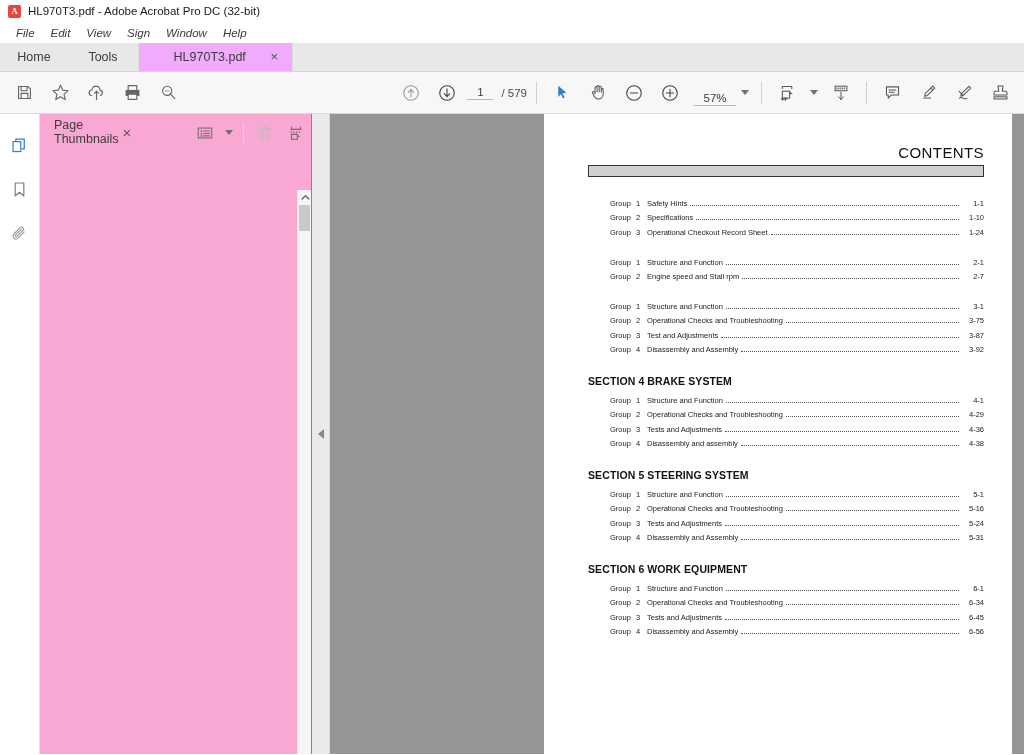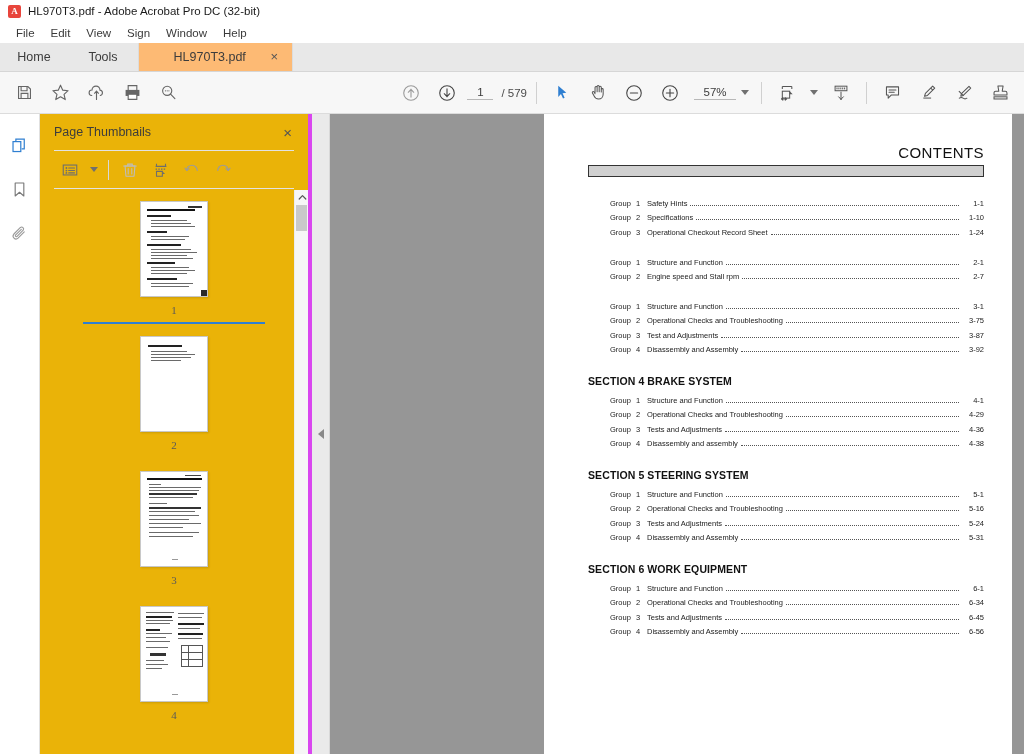--- a/index.html
+++ b/index.html
@@ -39,20 +39,21 @@
     background: #ffffff;
     display: flex;
     align-items: center;
     padding-left: 8px;
     font-size: 11.5px;
     color: #3a3a3a;
   }
   .menu-item {
     padding: 2px 8px;
     cursor: default;
+    font-style: italic;
   }
 
   
   .tabbar {
     height: 29px;
     background: #e8e8e8;
     display: flex;
     align-items: stretch;
     border-bottom: 1px solid #d6d6d6;
     position: relative;
@@ -63,21 +64,21 @@
     justify-content: center;
     font-size: 12.5px;
     color: #3c3c3c;
     padding: 0 20px;
     cursor: default;
     position: relative;
   }
   .tab.home { width: 68px; }
   .tab.tools { width: 70px; }
   .tab.doc {
-    background: #fdba74;
+    background: #f0abfc;
     width: 155px;
     justify-content: flex-start;
     padding: 0 12px 0 16px;
     border-left: 1px solid #dcdcdc;
     border-right: 1px solid #dcdcdc;
   }
   .tab.doc .tablabel { flex: 1; text-align: center; }
   .tab-close {
     font-size: 13px;
     color: #555;
@@ -120,21 +121,21 @@
     border-bottom: 1px solid #b8b8b8;
     background: transparent;
     font-size: 11.5px;
     color: #3c3c3c;
     font-family: "Liberation Sans", sans-serif;
     padding: 1px 0 1px 0;
     outline: none;
   }
   .page-total { margin-left: 8px; color: #4a4a4a; }
   .zoomfield {
-    display: flex; align-items: center;
+    display: flex; align-items: flex-end;
     margin-left: 6px;
   }
   .zoom-input {
     width: 42px;
     text-align: center;
     border: none;
     border-bottom: 1px solid #b8b8b8;
     background: transparent;
     font-size: 11.5px;
     color: #3c3c3c;
@@ -175,24 +176,24 @@
     width: 34px; height: 38px;
     display: flex; align-items: center; justify-content: center;
     cursor: pointer;
     border-radius: 2px;
     margin-bottom: 6px;
   }
 
   
   .thumbpanel {
     width: 272px;
-    background: #eab308;
-    border-right: 4px solid #d946ef;
-    display: flex;
-    flex-direction: column;
+    background: #f9a8d4;
+    border-right: 1px solid #d946ef;
+    display: flex;
+    flex-direction: row;
     position: relative;
   }
   .tp-header {
     height: 36px;
     display: flex;
     align-items: center;
     padding: 0 12px 0 14px;
     font-size: 12.5px;
     color: #3c3c3c;
   }

